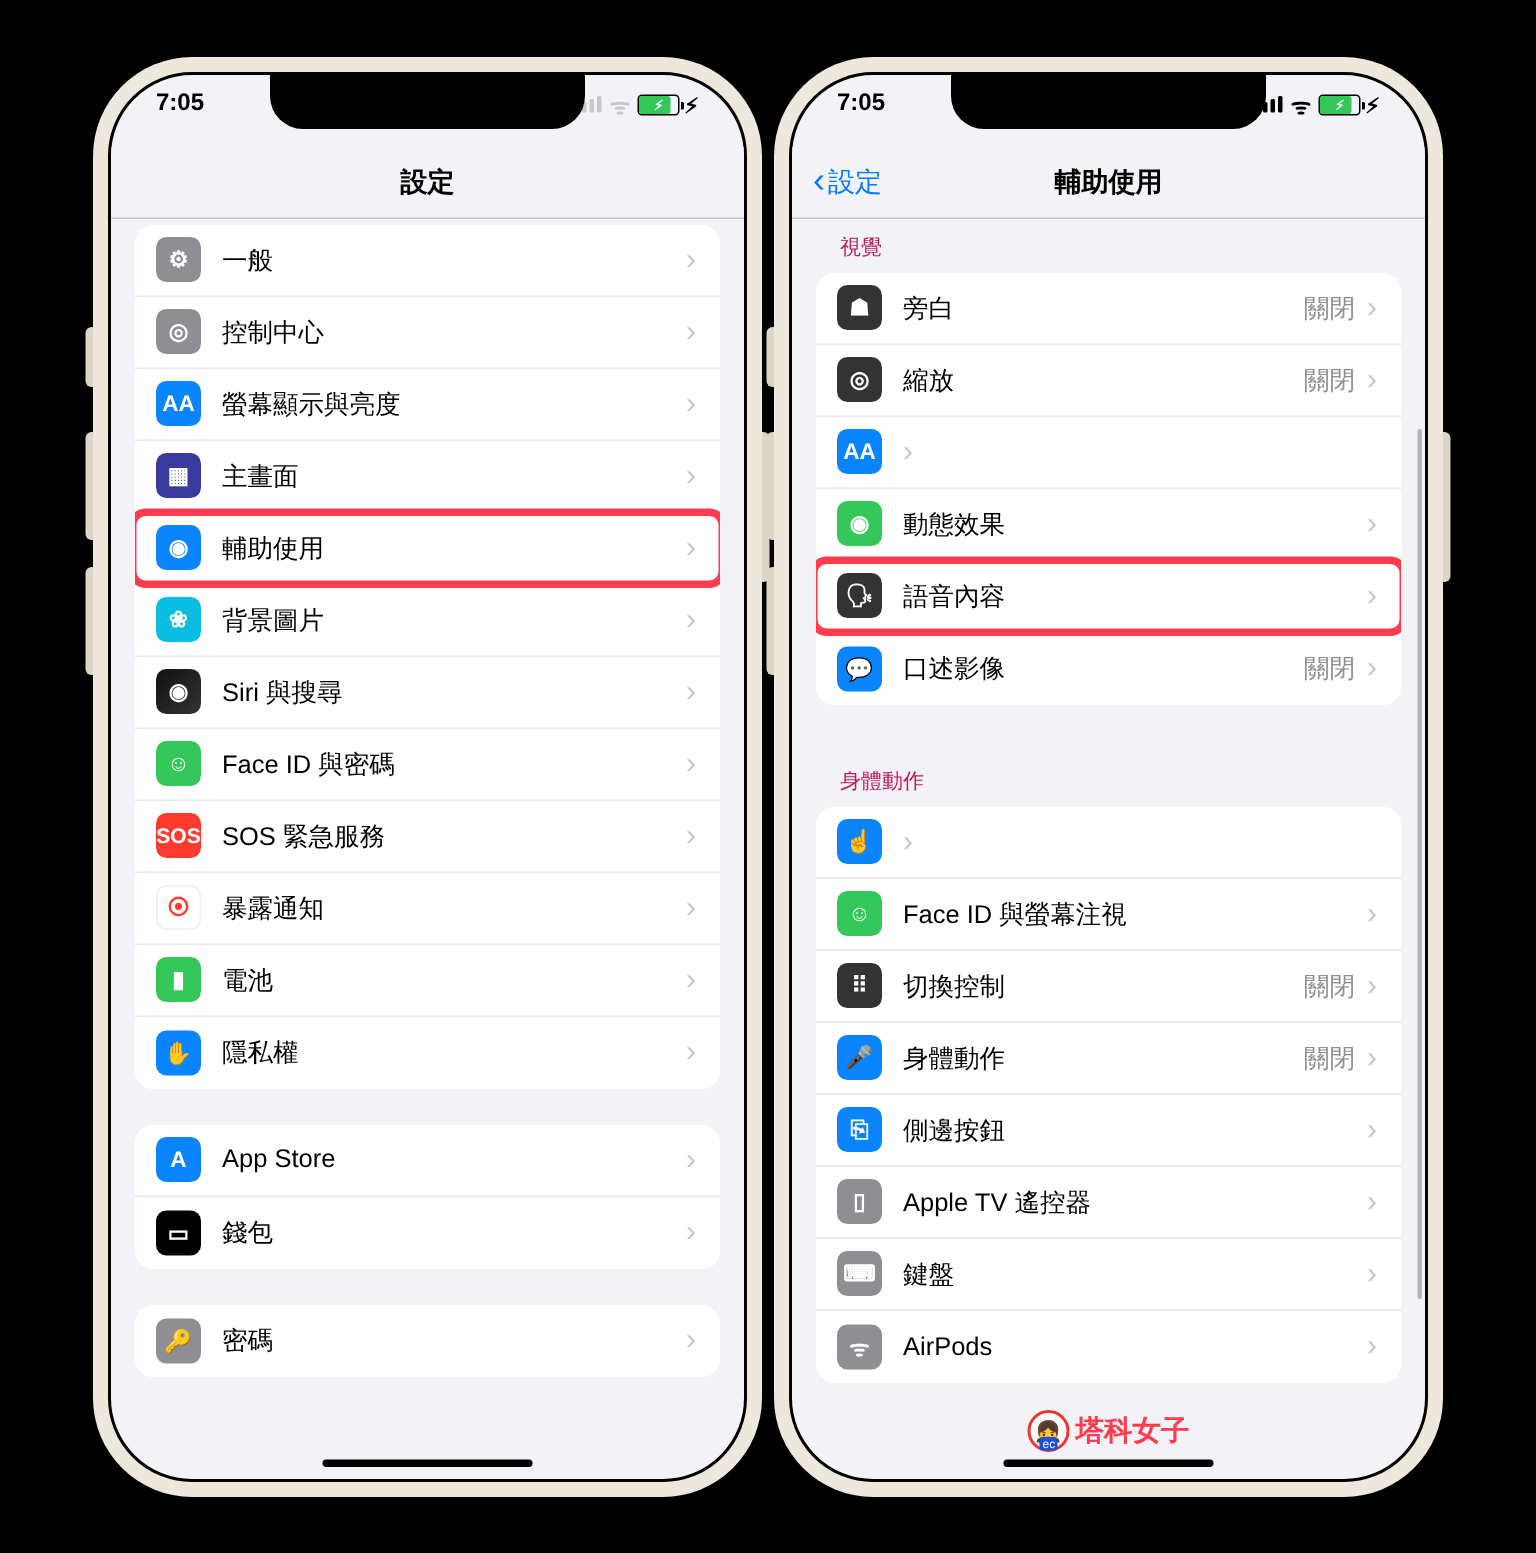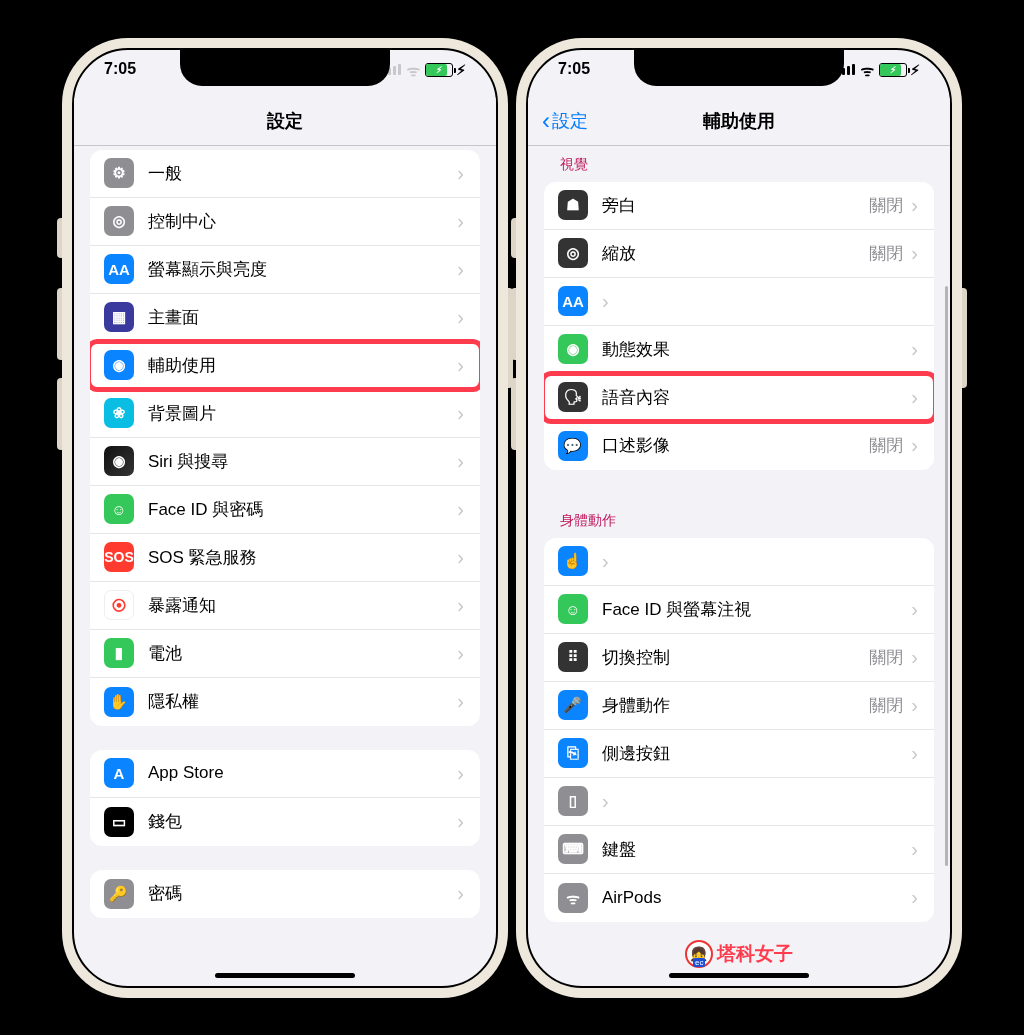--- a/index.html
+++ b/index.html
@@ -259,20 +259,21 @@
             <div class="value">關閉</div>
             <div class="chev-r">›</div>
           </div>
           <div class="row">
             <div class="icon ic-side" style="font-size: 15px;">⎘</div>
             <div class="label">側邊按鈕</div>
             <div class="chev-r">›</div>
           </div>
           <div class="row">
             <div class="icon ic-atv" style="font-size: 15px;">▯</div>
+            <div class="label">Apple TV 遙控器</div>
             <div class="chev-r">›</div>
           </div>
           <div class="row">
             <div class="icon ic-keyb" style="font-size: 15px;">⌨</div>
             <div class="label">鍵盤</div>
             <div class="chev-r">›</div>
           </div>
           <div class="row">
             <div class="icon ic-airpods" style="font-size: 15px;">ᯤ</div>
             <div class="label">AirPods</div>

